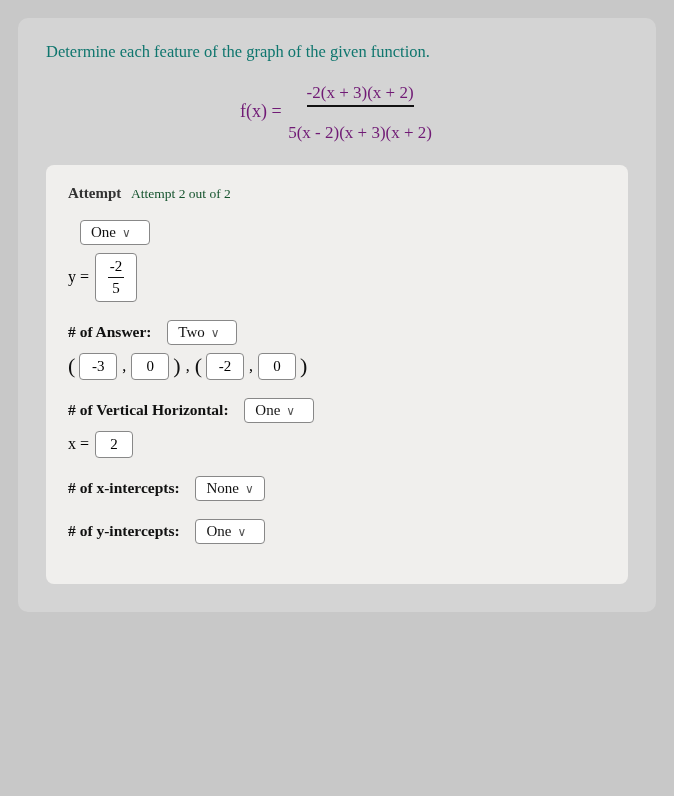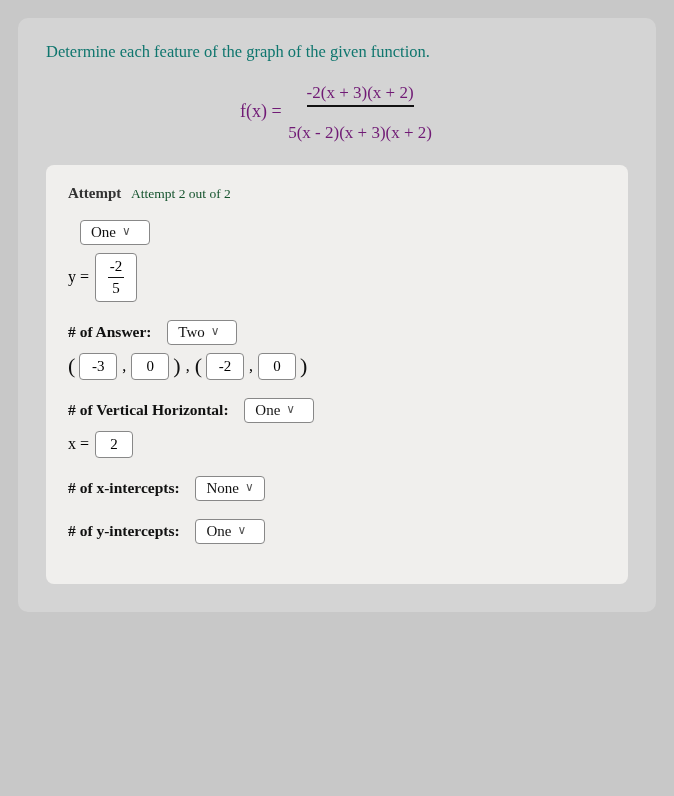--- a/index.html
+++ b/index.html
@@ -89,21 +89,21 @@
       color: #111;
       margin-bottom: 8px;
     }
 
     .section-label strong {
       font-weight: bold;
     }
 
     .dropdown-box {
       display: inline-flex;
-      align-items: flex-start;
+      align-items: flex-end;
       border: 1.5px solid #888;
       background: #fff;
       border-radius: 4px;
       padding: 3px 8px 3px 10px;
       font-size: 15px;
       color: #111;
       cursor: pointer;
       min-width: 70px;
     }
 

